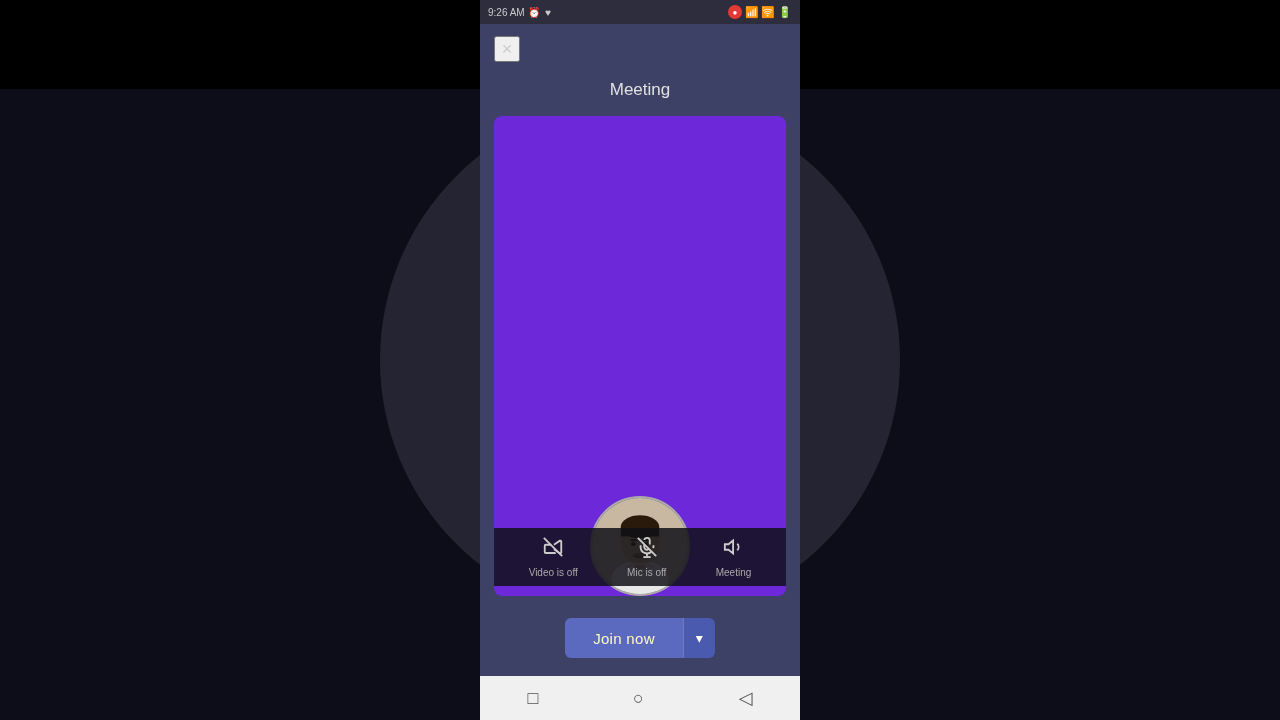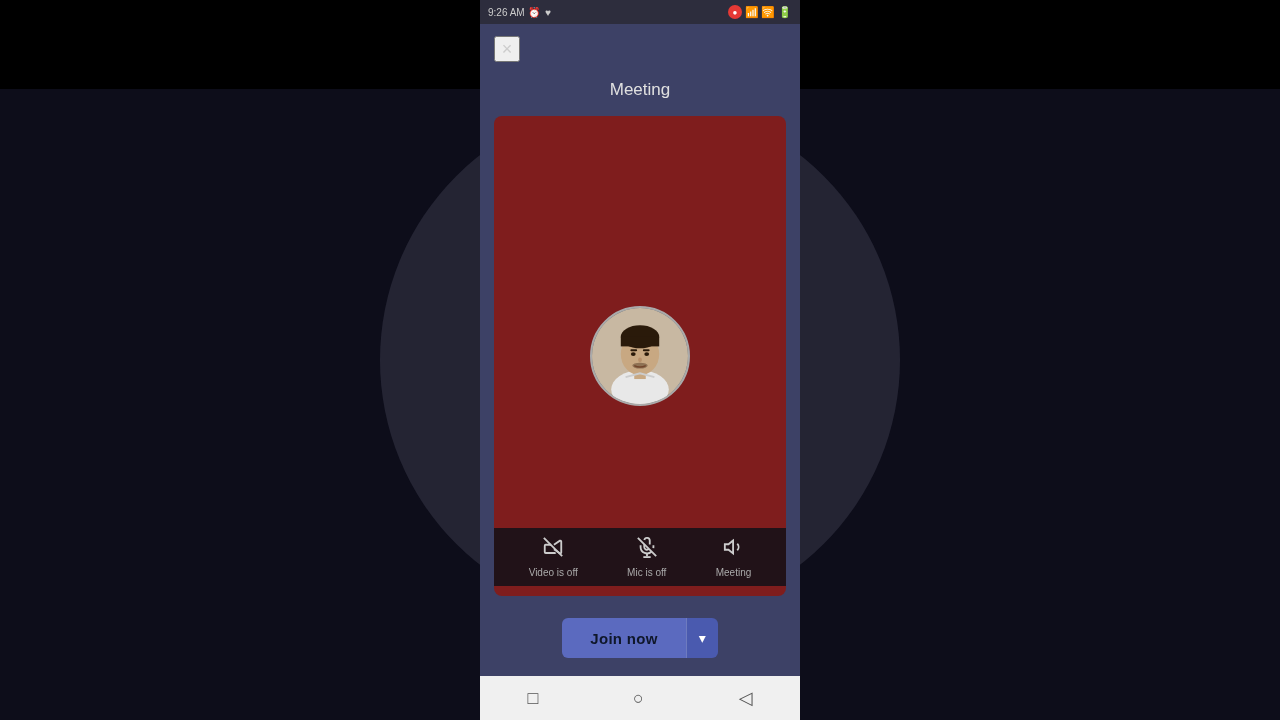--- a/index.html
+++ b/index.html
@@ -137,27 +137,27 @@
       color: #e0e0e0;
       font-size: 17px;
       font-weight: 500;
       text-align: center;
       margin-top: 40px;
     }
 
     
     .video-preview {
       margin: 8px 14px;
-      background: #7f1d1d;
+      background: #6d28d9;
       border-radius: 8px;
       flex: 1;
       display: flex;
       flex-direction: column;
       align-items: center;
-      justify-content: center;
+      justify-content: flex-end;
       position: relative;
       min-height: 320px;
     }
 
     .avatar-circle {
       width: 100px;
       height: 100px;
       border-radius: 50%;
       overflow: hidden;
       background: #888;
@@ -213,25 +213,25 @@
     }
 
     .join-btn-group {
       display: flex;
       border-radius: 6px;
       overflow: hidden;
     }
 
     .join-btn {
       background: #5b6abf;
-      color: #0f172a;
+      color: #fef9c3;
       border: none;
       padding: 0 28px;
       font-size: 15px;
-      font-weight: 700;
+      font-weight: 400;
       cursor: pointer;
       letter-spacing: 0.3px;
     }
 
     .join-btn-chevron {
       background: #4a5aaf;
       color: #fff;
       border: none;
       padding: 12px 12px;
       font-size: 14px;

